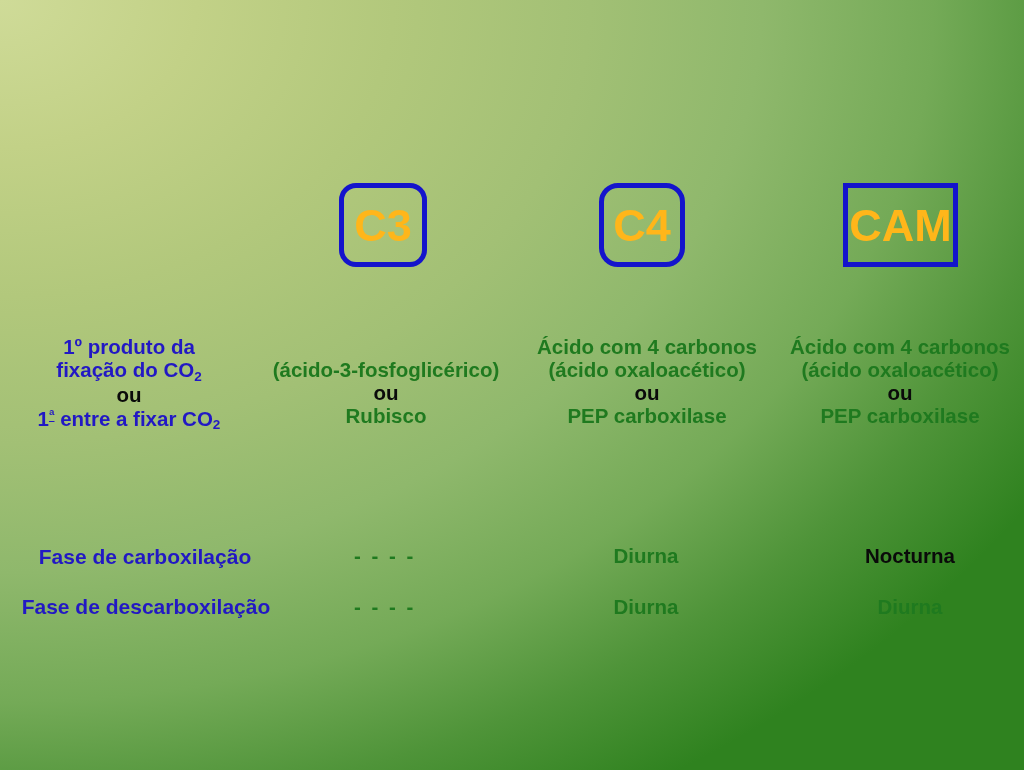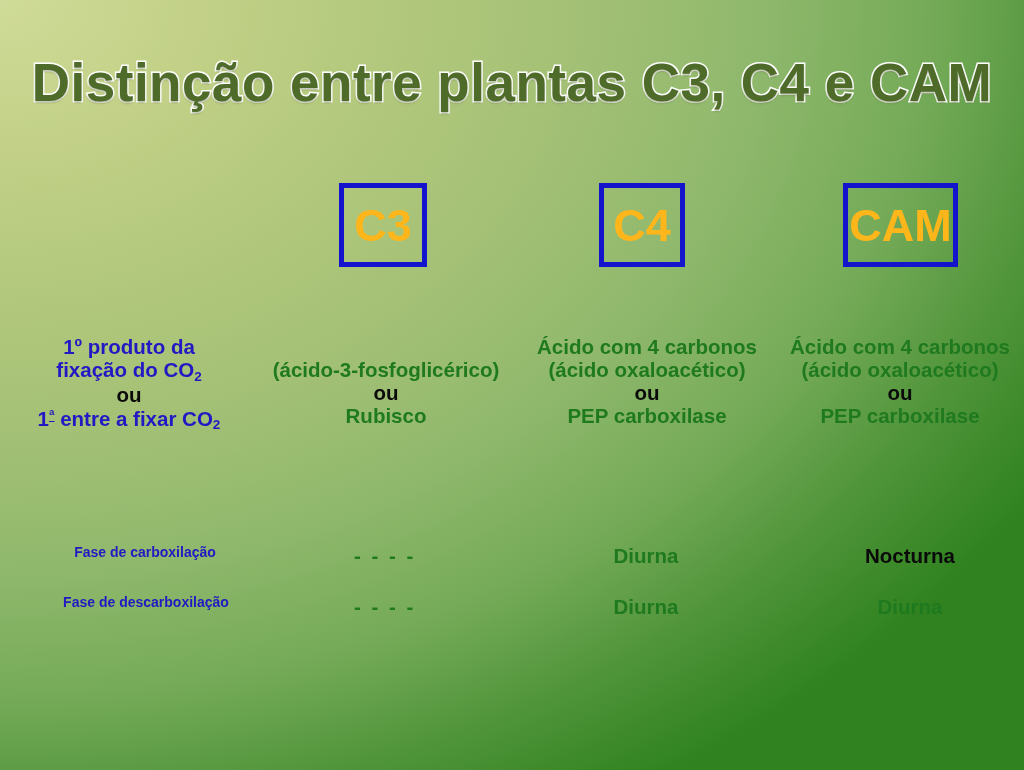--- a/index.html
+++ b/index.html
@@ -61,22 +61,22 @@
     box-sizing: border-box;
     display: flex;
     align-items: center;
     justify-content: center;
     color: #ffb61a;
     font-size: 45px;
     font-weight: bold;
     font-family: "Liberation Sans", sans-serif;
     line-height: 1;
   }
-  #box-c3  { left: 339px; top: 183px; width: 88px;  height: 84px; }
-  #box-c4  { left: 599px; top: 183px; width: 86px;  height: 84px; }
+  #box-c3  { left: 339px; top: 183px; width: 88px;  height: 84px; border-radius: 17px; }
+  #box-c4  { left: 599px; top: 183px; width: 86px;  height: 84px; border-radius: 19px; }
   #box-cam { left: 843px; top: 183px; width: 115px; height: 84px; }
 
   
   .cell {
     position: absolute;
     text-align: center;
     font-family: "Liberation Sans", sans-serif;
     font-weight: bold;
     line-height: 1.12;
   }
@@ -91,21 +91,21 @@
   #cell-cam-product   { left: 772px; width: 256px; }
 
   .ou-line {
     display: block;
     color: #0a0a0a;
     font-weight: bold;
   }
 
   
   .rowlabel {
-    font-size: 14px;
+    font-size: 21px;
     color: #2218c4;
     text-align: center;
   }
   #cell-label-carbox    { left: 0px;   top: 545px; width: 290px; }
   #cell-label-descarbox { left: -2px;  top: 595px; width: 296px; }
 
   .rowval { font-size: 20.5px; }
   #cell-c3-carbox     { left: 310px; top: 545px; width: 150px; color:#1f7a1f; letter-spacing: 2.5px; }
   #cell-c4-carbox     { left: 566px; top: 545px; width: 160px; color:#1f7a1f; }
   #cell-cam-carbox    { left: 830px; top: 545px; width: 160px; color:#0a0a0a; }
@@ -114,23 +114,20 @@
   #cell-cam-descarbox { left: 830px; top: 596px; width: 160px; color:#1f7a1f; }
 
   sub { font-size: 0.66em; vertical-align: -0.28em; }
   .ord { font-size: 0.72em; vertical-align: 0.38em; text-decoration: underline; }
 </style>
 </head>
 <body>
 
 <div id="slide">
 
-  <div id="title-wrap">
-    <span id="slide-title">Distinção entre plantas  C3, C4 e CAM</span>
-  </div>
 
   <div class="hdr-box" id="box-c3">
     <span>C3</span>
   </div>
   <div class="hdr-box" id="box-c4">
     <span>C4</span>
   </div>
   <div class="hdr-box" id="box-cam">
     <span>CAM</span>
   </div>

